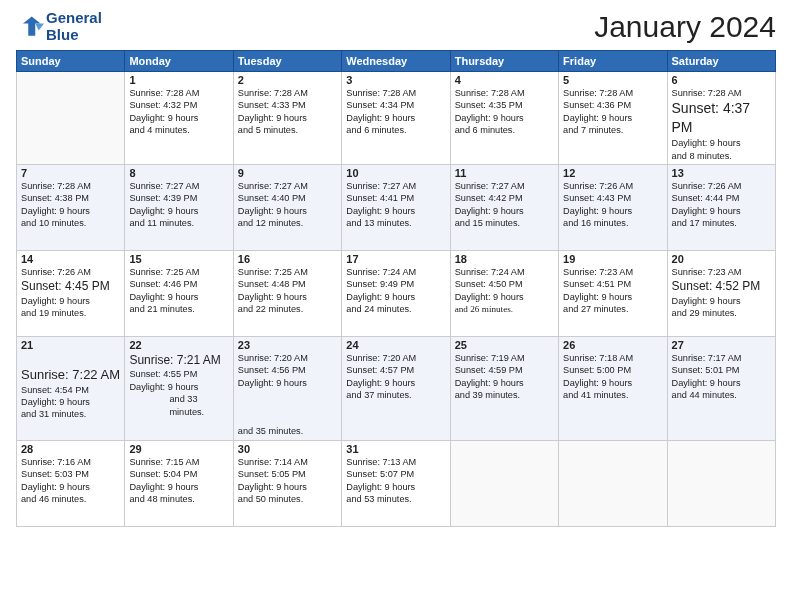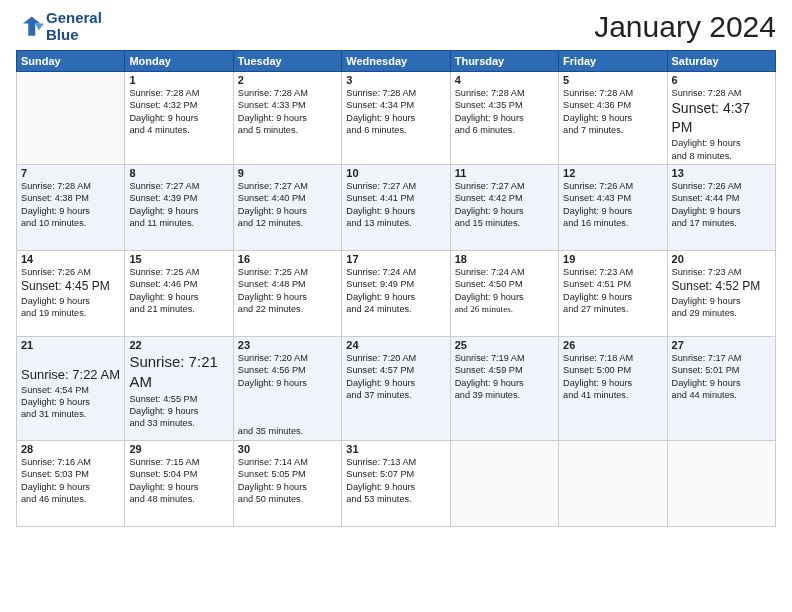--- a/index.html
+++ b/index.html
@@ -274,24 +274,24 @@
         <tr>
           <td>
             <span class="day-num">21</span>
             <div style="font-size: 13px; line-height: 1.35; margin-top: 15px;">Sunrise: 7:22 AM</div>
             <div style="font-size: 9.2px; line-height: 1.35;">Sunset: 4:54 PM</div>
             <div style="font-size: 9.2px; line-height: 1.35;">Daylight: 9 hours</div>
             <div style="font-size: 9.2px; line-height: 1.35;">and 31 minutes.</div>
           </td>
           <td>
             <span class="day-num">22</span>
-            <div style="font-size: 15px; line-height: 1.35;">Sunrise: 7:21 AM</div>
+            <div style="font-size: 12px; line-height: 1.35;">Sunrise: 7:21 AM</div>
             <div style="font-size: 9.2px; line-height: 1.35;">Sunset: 4:55 PM</div>
             <div style="font-size: 9.2px; line-height: 1.35;">Daylight: 9 hours</div>
-            <div style="font-size: 9.2px; line-height: 1.35;">and 33 minutes.</div>
+            <div style="font-size: 9.2px; line-height: 1.35; margin-left: 40px;">and 33 minutes.</div>
           </td>
           <td>
             <span class="day-num">23</span>
             <div style="font-size: 9.2px; line-height: 1.35;">Sunrise: 7:20 AM</div>
             <div style="font-size: 9.2px; line-height: 1.35;">Sunset: 4:56 PM</div>
             <div style="font-size: 9.2px; line-height: 1.35;">Daylight: 9 hours</div>
             <div style="font-size: 9.2px; line-height: 1.35; margin-top: 36px;">and 35 minutes.</div>
           </td>
           <td>
             <span class="day-num">24</span>

